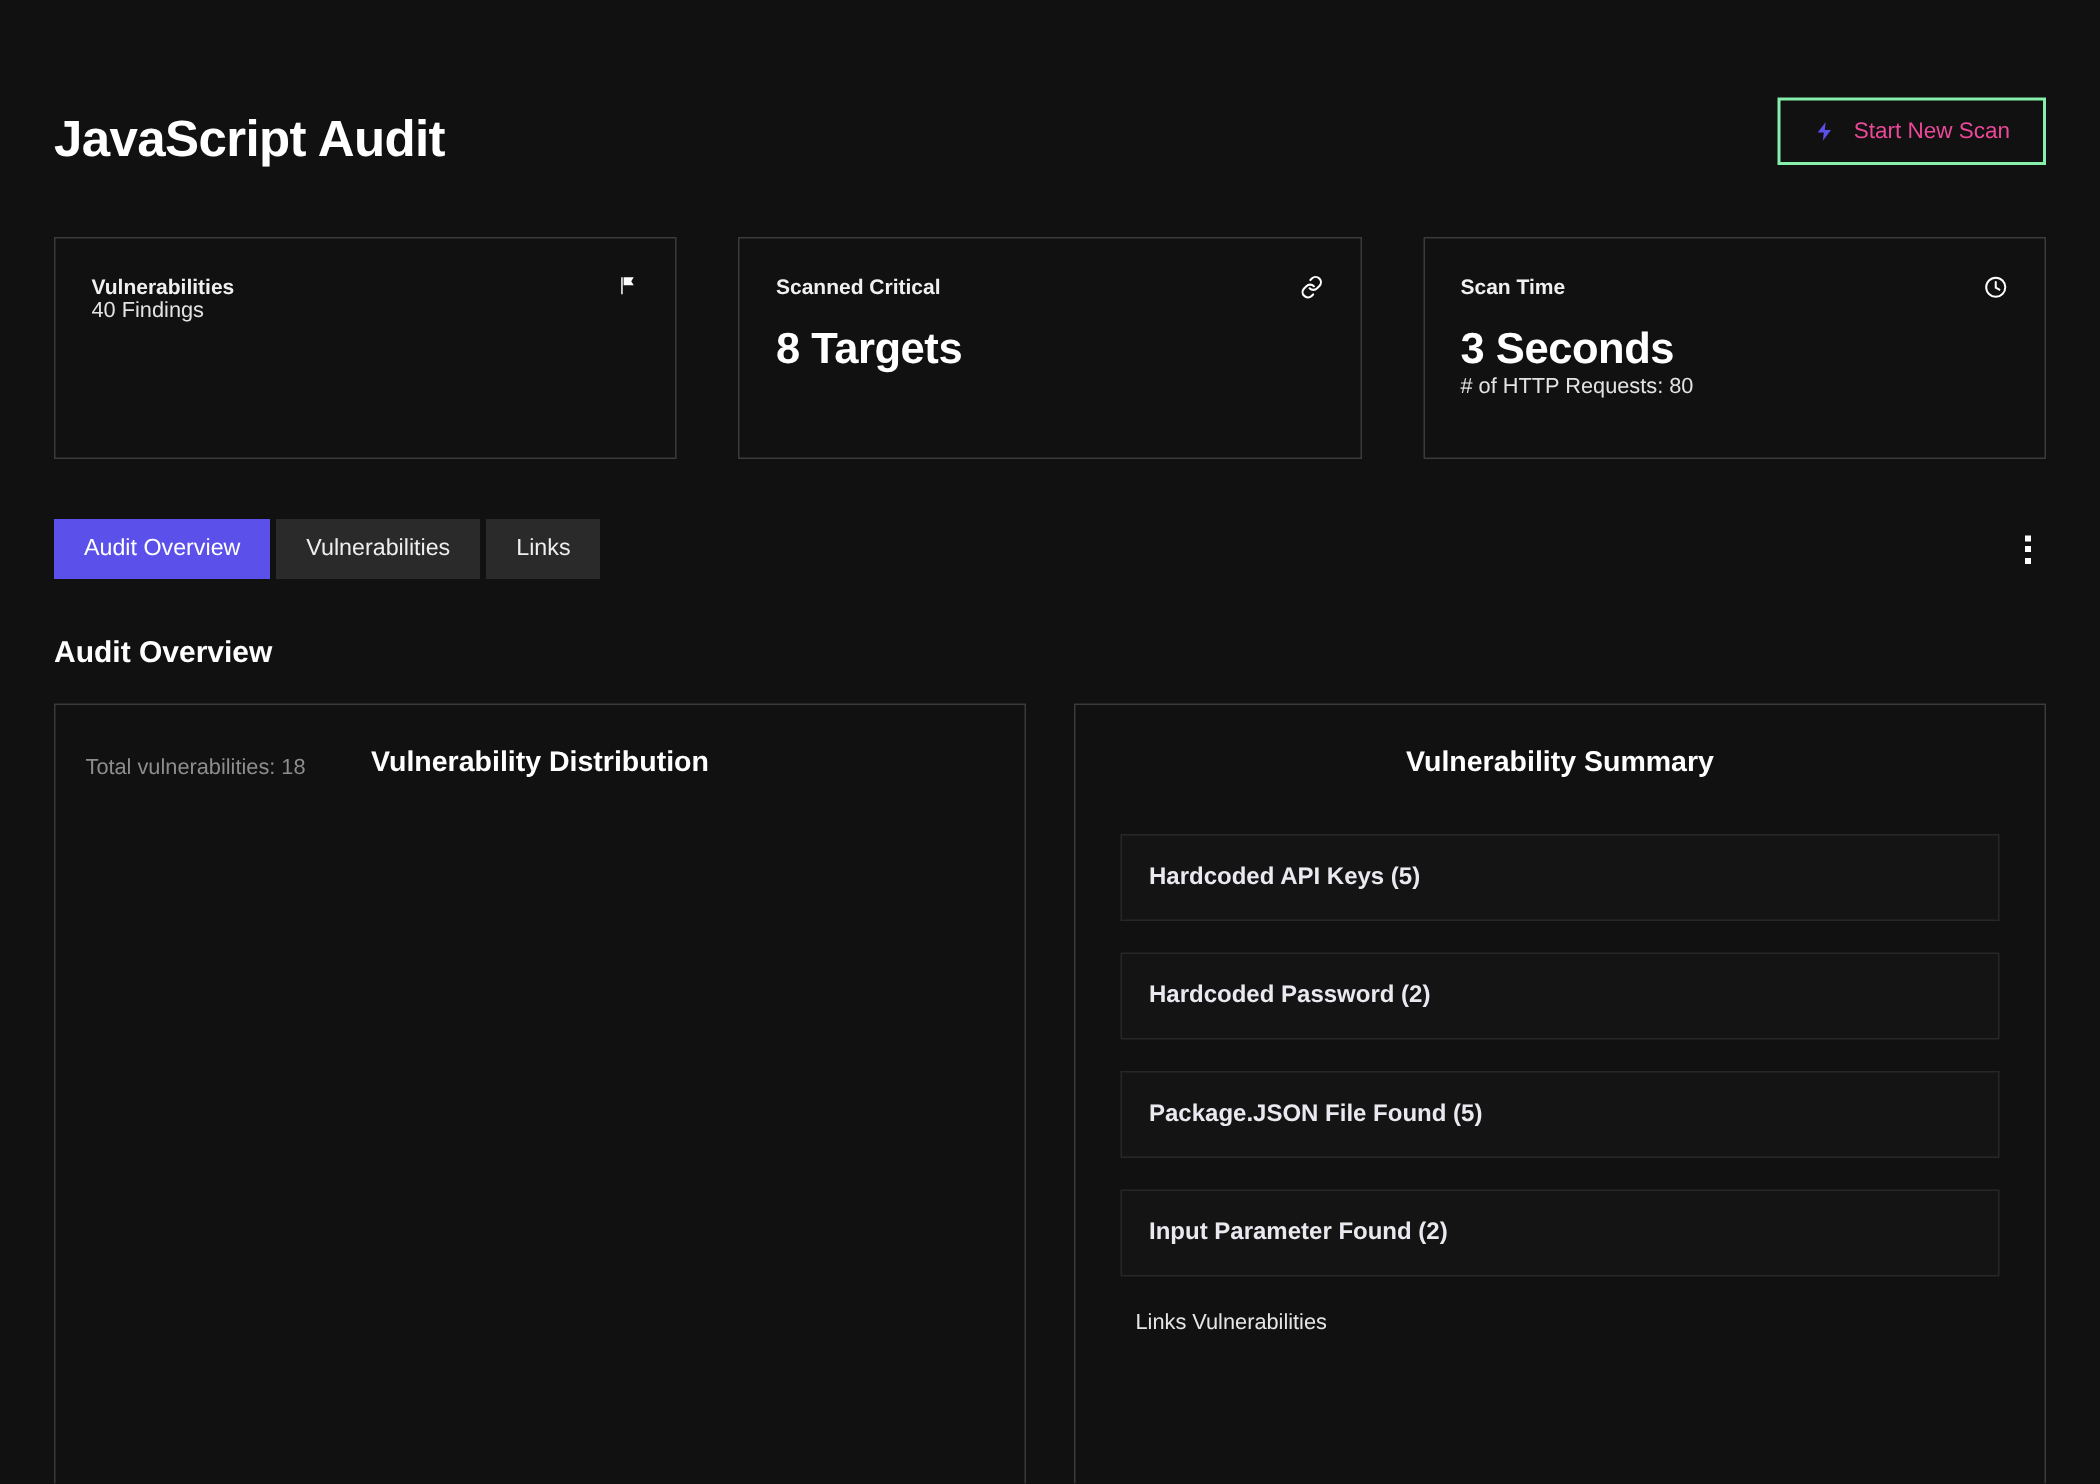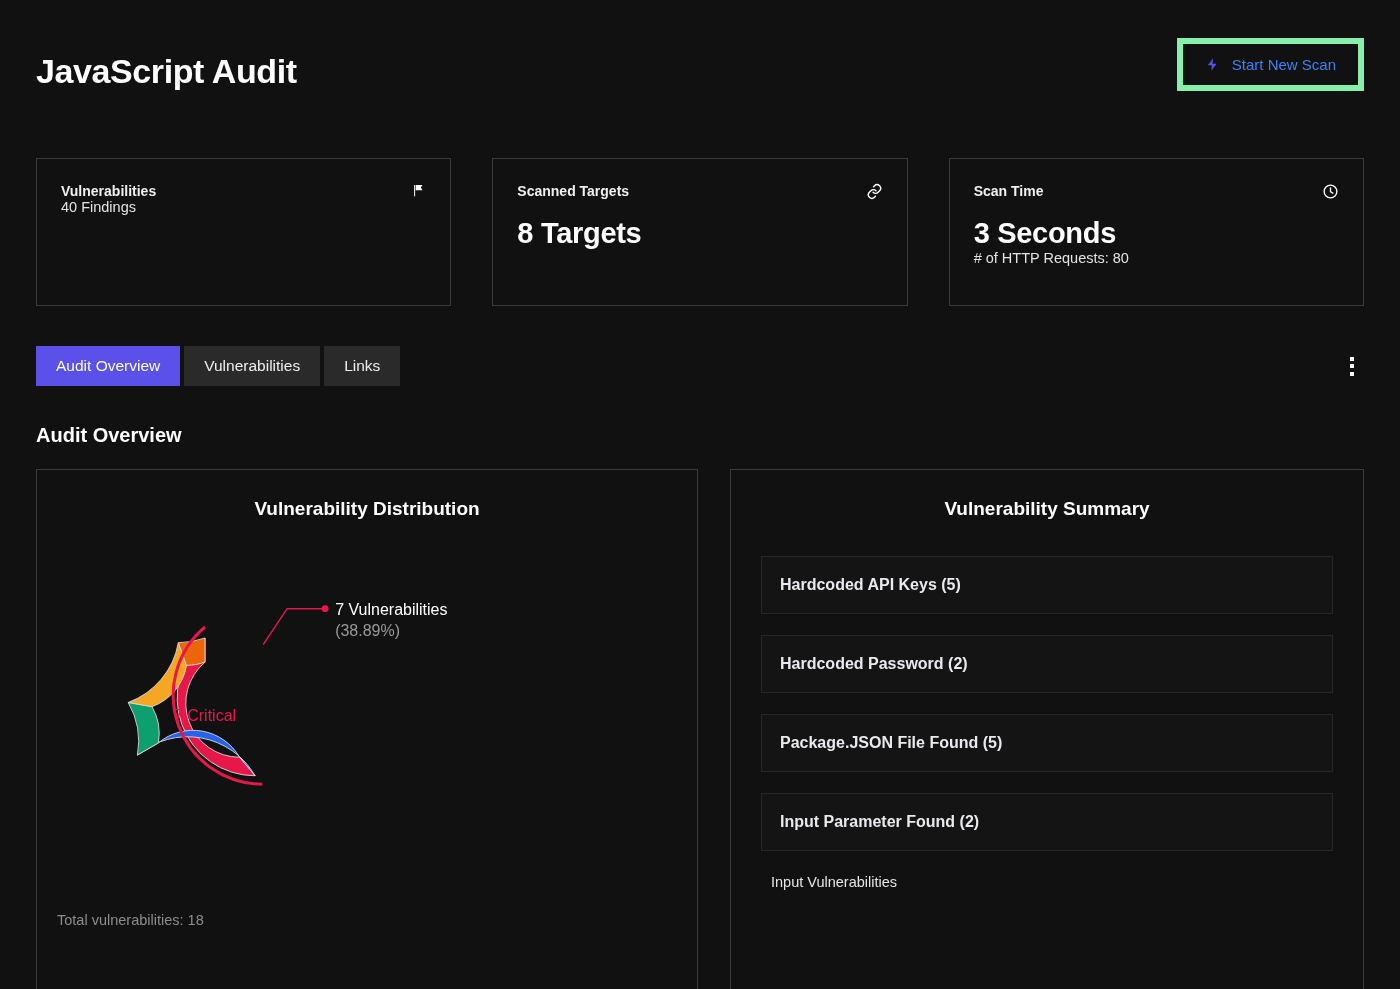--- a/index.html
+++ b/index.html
@@ -18,39 +18,39 @@
     width: 1400px;
     height: 989px;
     position: relative;
     padding: 0 36px;
   }
 
   
   .header {
     height: 110px;
     display: flex;
-    align-items: center;
+    align-items: flex-end;
     justify-content: space-between;
     padding-top: 32px;
     gap: 12px;
   }
   .page-title {
     font-size: 34px;
     font-weight: bold;
     letter-spacing: -0.4px;
     color: #ffffff;
     line-height: 1;
   }
   .scan-btn {
     display: inline-flex;
     align-items: center;
     gap: 12px;
-    border: 6px solid #86efac;
+    border: 2px solid #86efac;
     background: transparent;
-    color: #3b82f6;
+    color: #ec4899;
     font-size: 15px;
     font-family: "Liberation Sans", sans-serif;
     padding: 12px 22px;
     cursor: pointer;
     margin-top: -14px;
   }
   .scan-btn .bolt { display: inline-flex; color: #5b51ea; }
 
   
   .stats-row {
@@ -225,21 +225,21 @@
           <svg width="15" height="15" viewBox="0 0 24 24" fill="currentColor">
               <path d="M5 3h1.6v18H5V3zm2.6 0h10.8l-2.7 4.2 2.7 4.2H7.6V3z"></path>
             </svg>
         </span>
       </div>
       <div class="stat-sub">40 Findings</div>
     </div>
 
     <div class="stat-card">
       <div class="stat-top">
-        <span class="stat-label">Scanned Targets</span>
+        <span class="stat-label">Scanned Critical</span>
         <span class="stat-icon">
           <svg width="17" height="17" viewBox="0 0 24 24" fill="none" stroke="currentColor" stroke-width="2" stroke-linecap="round">
               <path d="M10 13a5 5 0 0 0 7.07 0l2.12-2.12a5 5 0 0 0-7.07-7.07L10.7 5.2"></path>
               <path d="M14 11a5 5 0 0 0-7.07 0L4.8 13.1a5 5 0 0 0 7.07 7.07L13.3 18.8"></path>
             </svg>
         </span>
       </div>
       <div class="stat-value">8 Targets</div>
       <div class="stat-sub"></div>
     </div>
@@ -272,51 +272,36 @@
       <i></i>
     </div>
   </div>
 
   <div class="section-heading">Audit Overview</div>
 
   <div class="panels">
 
     <div class="panel">
       <div class="panel-title">Vulnerability Distribution</div>
-      <div class="chart-wrap">
-        <svg class="chart-svg" id="donut-svg" width="620" height="400" viewBox="0 0 620 400">
-            <path d="M 148 110 A 78 78 0 0 0 198.13743355555007 247.75146656328027 L 182.59482915332956 229.2285119286634 A 53.81999999999999 53.81999999999999 0 0 1 148 134.18 Z" fill="#e8174a" stroke="#d9d9d9" stroke-width="0.9"></path>
-            <path d="M 198.13743355555007 247.75146656328027 A 78 78 0 0 0 80.45001850481378 227 L 101.39051276832151 214.91 A 53.81999999999999 53.81999999999999 0 0 1 182.59482915332956 229.2285119286634 Z" fill="#2563eb" stroke="#d9d9d9" stroke-width="0.9"></path>
-            <path d="M 80.45001850481378 227 A 78 78 0 0 0 71.18499526504777 174.45544214197943 L 94.99764673288297 178.65425507796581 A 53.81999999999999 53.81999999999999 0 0 1 101.39051276832151 214.91 Z" fill="#0e9f6e" stroke="#d9d9d9" stroke-width="0.9"></path>
-            <path d="M 71.18499526504777 174.45544214197943 A 78 78 0 0 0 121.32242882059779 114.70397557869916 L 129.59247588621247 137.42574314930243 A 53.81999999999999 53.81999999999999 0 0 1 94.99764673288297 178.65425507796581 Z" fill="#f5a623" stroke="#d9d9d9" stroke-width="0.9"></path>
-            <path d="M 121.32242882059779 114.70397557869916 A 78 78 0 0 0 147.99999999999997 110 L 148 134.18 A 53.81999999999999 53.81999999999999 0 0 1 129.59247588621247 137.42574314930243 Z" fill="#ec6608" stroke="#d9d9d9" stroke-width="0.9"></path>
-            <path d="M 148 99 A 89 89 0 0 0 205.208097262102 256.17795543758905" fill="none" stroke="#e8174a" stroke-width="3"></path>
-            <path d="M 206.14669584516628 116.70510703921548 L 230.14669584516628 80.70510703921548 L 268.1466958451663 80.70510703921548" fill="none" stroke="#e8174a" stroke-width="1.4"></path>
-            <circle cx="268.1466958451663" cy="80.70510703921548" r="3.4" fill="#e8174a"></circle>
-            <text x="278.1466958451663" y="86.70510703921548" class="callout-text-main">7 Vulnerabilities</text>
-            <text x="278.1466958451663" y="107.70510703921548" class="callout-text-sub">(38.89%)</text>
-            <text x="148" y="193" text-anchor="middle" class="donut-center-label">7 Critical</text>
-          </svg>
-      </div>
       <div class="chart-total">Total vulnerabilities: 18</div>
     </div>
 
     <div class="panel">
       <div class="panel-title">Vulnerability Summary</div>
       <div class="summary-list">
         <div class="summary-item">
           <span class="summary-item-label">Hardcoded API Keys (5)</span>
         </div>
         <div class="summary-item">
           <span class="summary-item-label">Hardcoded Password (2)</span>
         </div>
         <div class="summary-item">
           <span class="summary-item-label">Package.JSON File Found (5)</span>
         </div>
         <div class="summary-item">
           <span class="summary-item-label">Input Parameter Found (2)</span>
         </div>
-        <a class="view-link">Input Vulnerabilities</a>
+        <a class="view-link">Links Vulnerabilities</a>
       </div>
     </div>
 
   </div>
 </div>
 
 </body></html>

